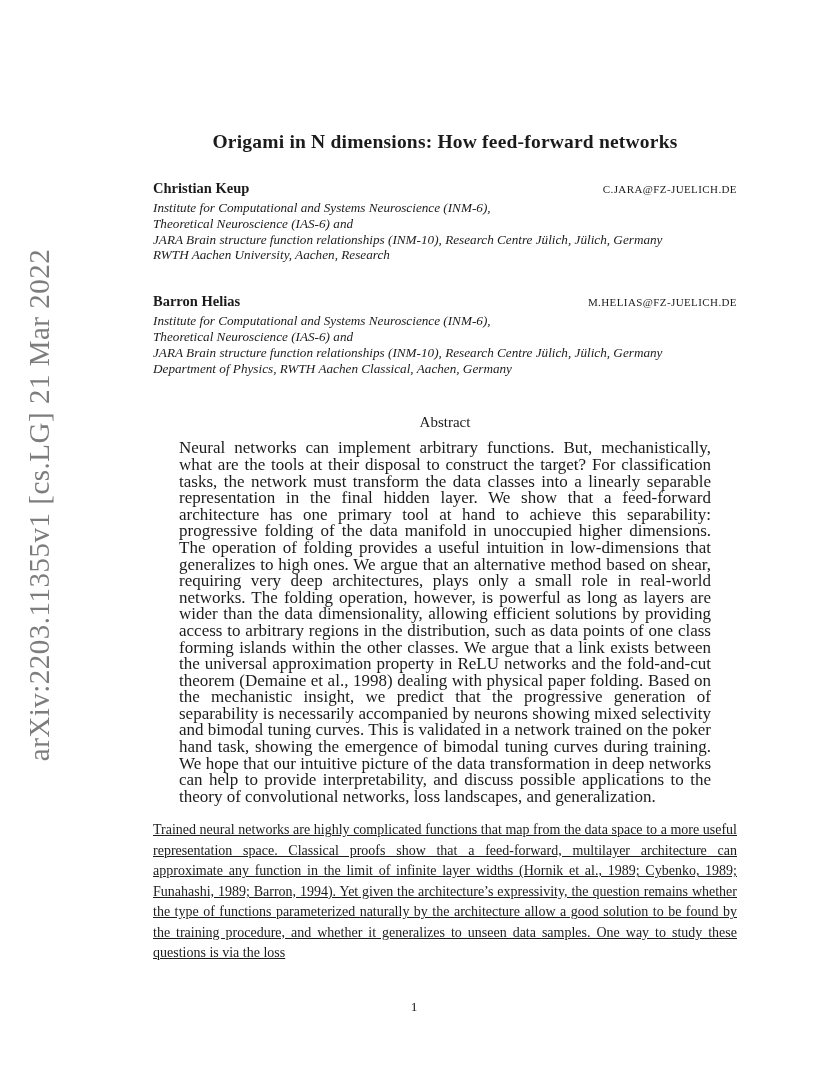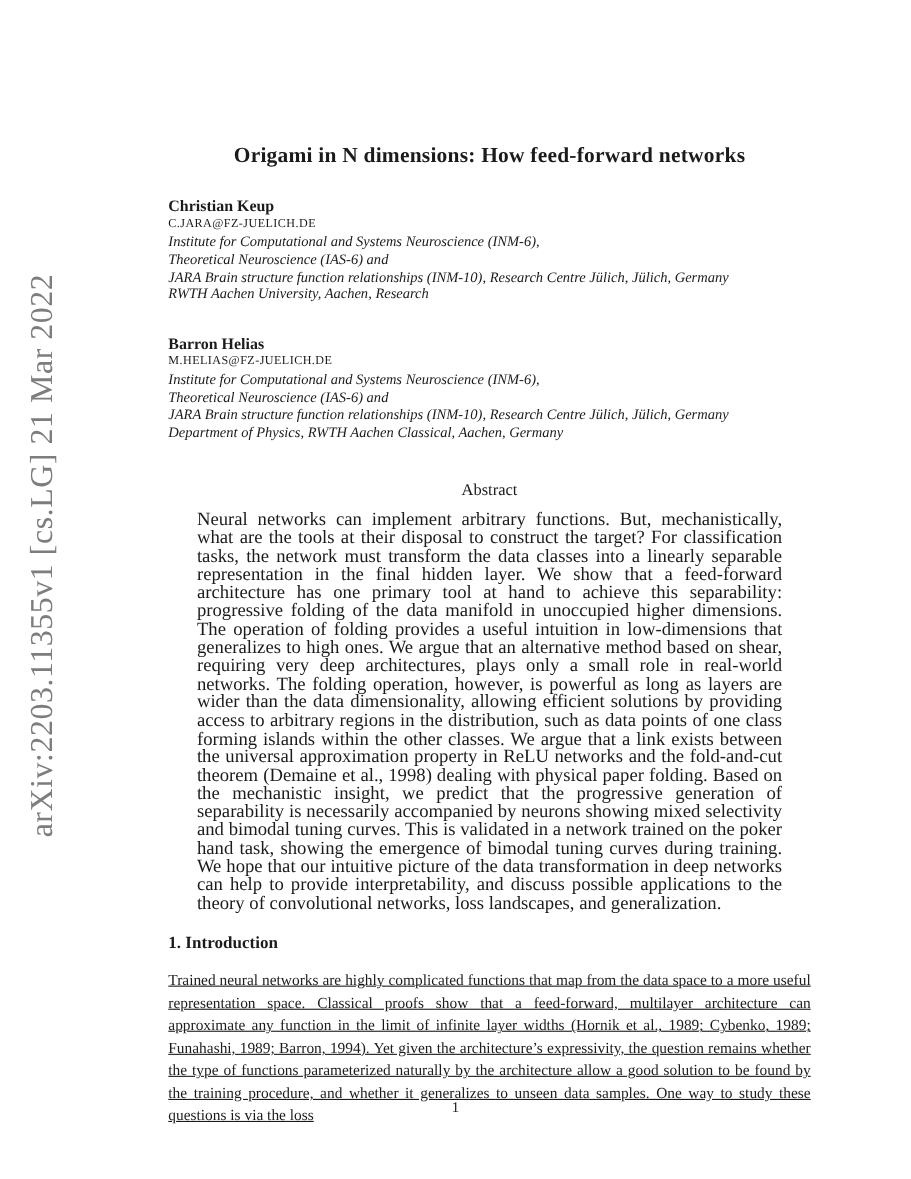--- a/index.html
+++ b/index.html
@@ -40,21 +40,20 @@
     font-weight: bold;
     line-height: 25px;
     letter-spacing: 0.2px;
   }
   .author-block1 { margin-top: 26px; }
   .author-block2 { margin-top: 30px; }
   .author-row {
     display: flex;
     justify-content: space-between;
     align-items: baseline;
-    flex-direction: column;
   }
   .author-name {
     font-size: 14.5px;
     font-weight: bold;
   }
   .author-email {
     font-size: 11px;
     letter-spacing: 0.4px;
   }
   .affiliations {
@@ -132,18 +131,17 @@
       <div class="affiliation-line">Institute for Computational and Systems Neuroscience (INM-6),</div>
       <div class="affiliation-line">Theoretical Neuroscience (IAS-6) and</div>
       <div class="affiliation-line">JARA Brain structure function relationships (INM-10), Research Centre Jülich, Jülich, Germany</div>
       <div class="affiliation-line">Department of Physics, RWTH Aachen Classical, Aachen, Germany</div>
     </div>
   </div>
 
   <div class="abstract-heading">Abstract</div>
   <div class="abstract-text">Neural networks can implement arbitrary functions. But, mechanistically, what are the tools at their disposal to construct the target? For classification tasks, the network must transform the data classes into a linearly separable representation in the final hidden layer. We show that a feed-forward architecture has one primary tool at hand to achieve this separability: progressive folding of the data manifold in unoccupied higher dimensions. The operation of folding provides a useful intuition in low-dimensions that generalizes to high ones. We argue that an alternative method based on shear, requiring very deep architectures, plays only a small role in real-world networks. The folding operation, however, is powerful as long as layers are wider than the data dimensionality, allowing efficient solutions by providing access to arbitrary regions in the distribution, such as data points of one class forming islands within the other classes. We argue that a link exists between the universal approximation property in ReLU networks and the fold-and-cut theorem (Demaine et al., 1998) dealing with physical paper folding. Based on the mechanistic insight, we predict that the progressive generation of separability is necessarily accompanied by neurons showing mixed selectivity and bimodal tuning curves. This is validated in a network trained on the poker hand task, showing the emergence of bimodal tuning curves during training. We hope that our intuitive picture of the data transformation in deep networks can help to provide interpretability, and discuss possible applications to the theory of convolutional networks, loss landscapes, and generalization.</div>
 
-  <div class="section-heading">1. Introduction</div>
   <div class="body-paragraph">Trained neural networks are highly complicated functions that map from the data space to a more useful representation space. Classical proofs show that a feed-forward, multilayer architecture can approximate any function in the limit of infinite layer widths (Hornik et al., 1989; Cybenko, 1989; Funahashi, 1989; Barron, 1994). Yet given the architecture’s expressivity, the question remains whether the type of functions parameterized naturally by the architecture allow a good solution to be found by the training procedure, and whether it generalizes to unseen data samples. One way to study these questions is via the loss</div>
 
 </div>
 
 <div class="page-number">1</div>
 
 </body></html>

